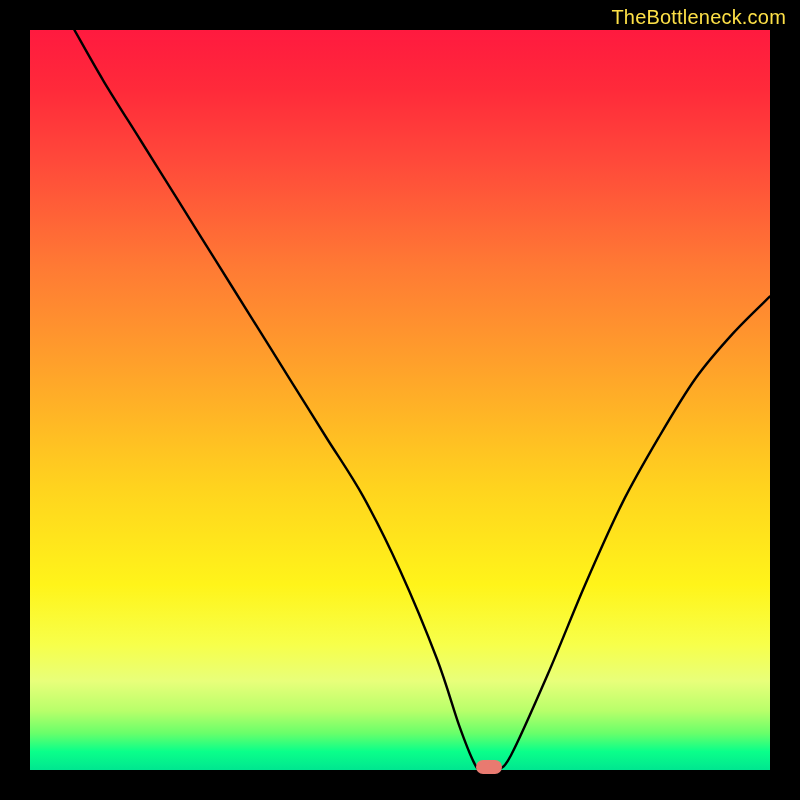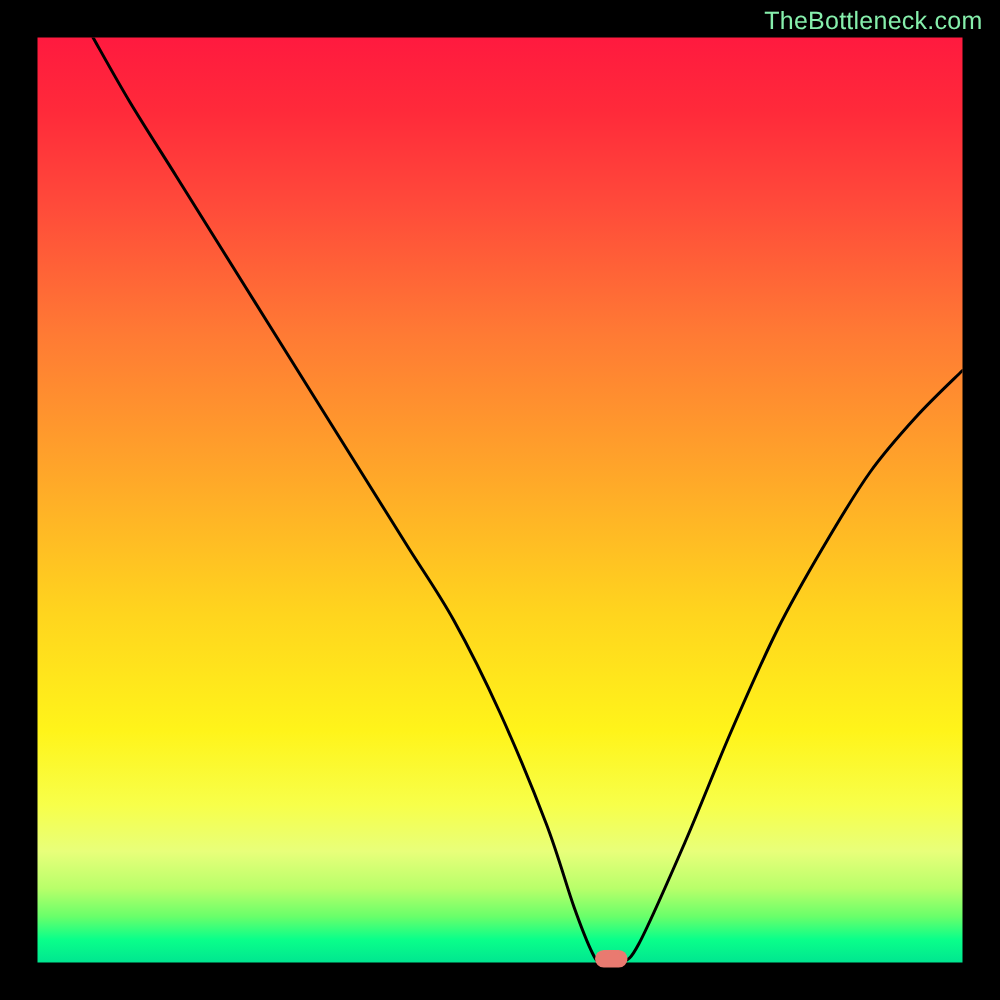--- a/index.html
+++ b/index.html
@@ -38,21 +38,21 @@
       #b8ff6a 92%,
       #6aff6a 95%,
       #0aff8a 97.5%,
       #00e690 100%
     );
   }
   .attribution {
     position: absolute;
     top: 6px;
     right: 14px;
-    color: #86efac;
+    color: #fde047;
     font-size: 20px;
     font-weight: 500;
     letter-spacing: 0.2px;
   }
   svg.curve {
     position: absolute;
     left: 0;
     top: 0;
     width: 740px;
     height: 740px;

